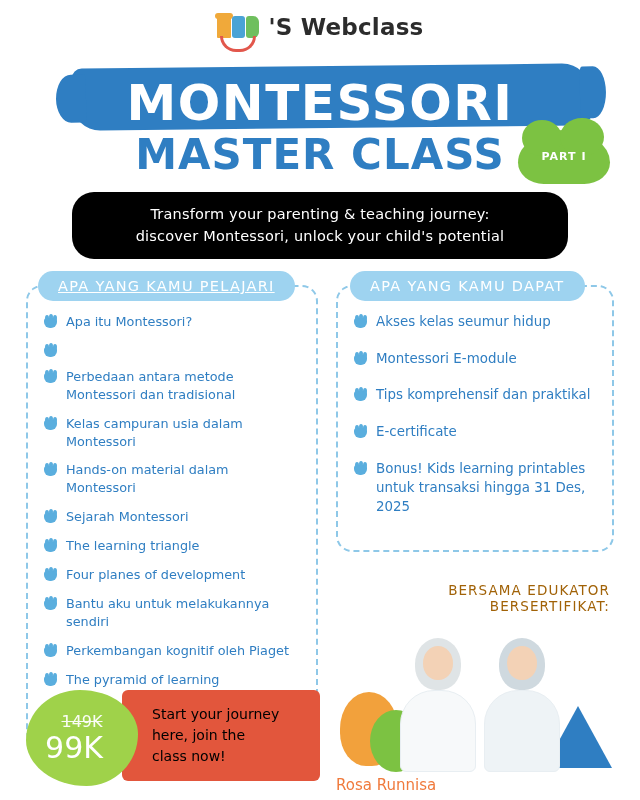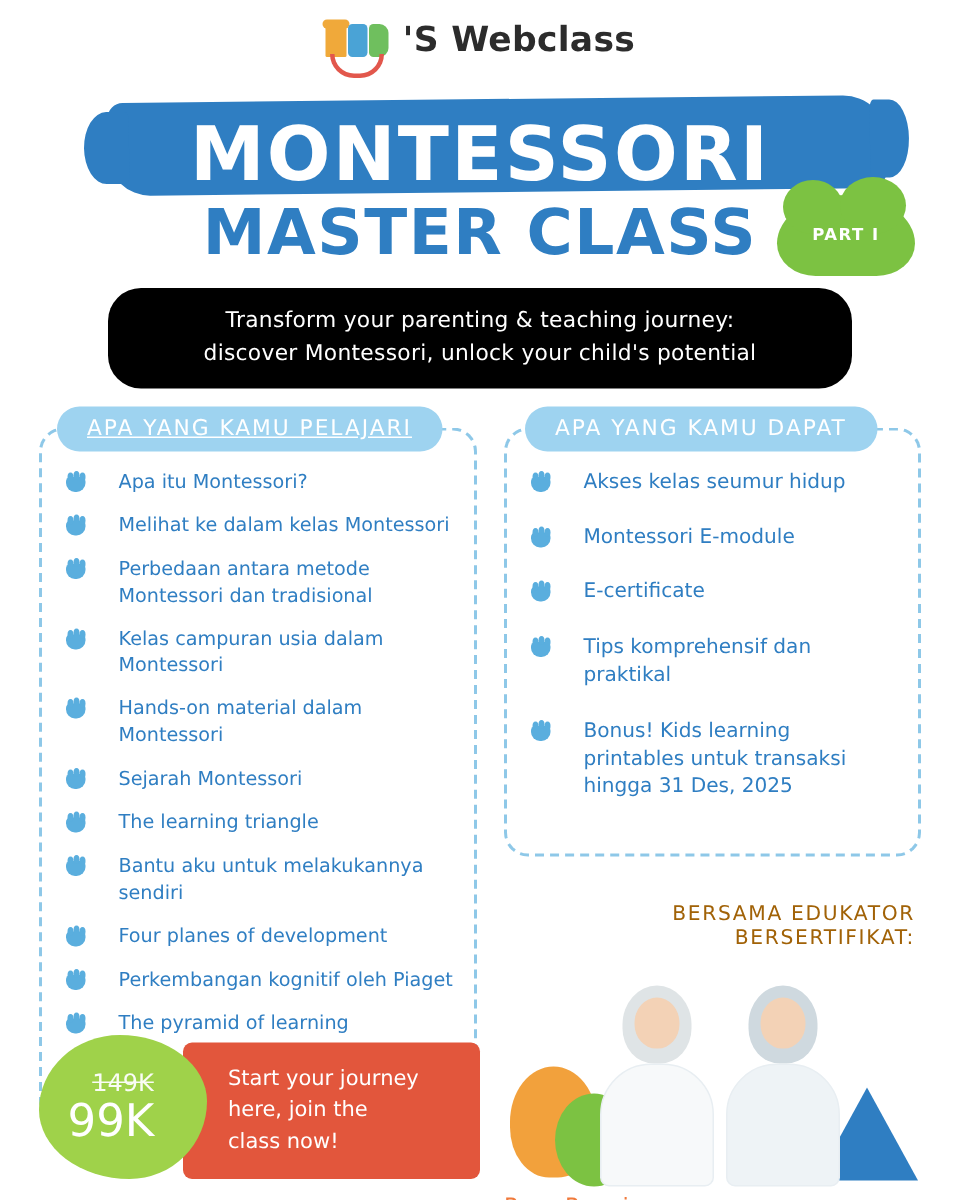--- a/index.html
+++ b/index.html
@@ -148,21 +148,21 @@
     font-size: 14.5px;
     letter-spacing: 1.3px;
     white-space: nowrap;
   }
   .card-pill.wide { left: 10px; text-decoration: underline; }
 
   ul.items { list-style:none; }
   ul.items li {
     display:flex;
     align-items:flex-start;
-    gap: 22px;
+    gap: 9px;
     margin-bottom: 11px;
     color:#2f7ec2;
     font-size: 12.8px;
     line-height: 1.4;
   }
   ul.items.spaced li { margin-bottom: 18px; font-size: 13.4px; }
 
   .bullet {
     flex: 0 0 auto;
     width: 13px; height: 13px;
@@ -260,21 +260,21 @@
     line-height: 1.5;
     margin-top: 4px;
   }
 
   
   .bottom {
     position:absolute;
     left: 26px;
     bottom: 14px;
     display:flex;
-    align-items:flex-end;
+    align-items:flex-start;
   }
   .price-blob {
     width: 112px; height: 96px;
     background:#9fd24a;
     border-radius: 48% 52% 46% 54% / 52% 46% 54% 48%;
     position: relative;
     flex: 0 0 auto;
     z-index: 3;
   }
   .price-old {
@@ -283,21 +283,21 @@
     text-decoration: line-through;
     opacity:.95;
   }
   .price-new {
     position:absolute; left:0; right:16px; top: 40px;
     text-align:center; color:#ffffff; font-size: 30px; font-weight:normal;
   }
   .cta {
     margin-left: -16px;
     background:#e2563c;
-    color:#ffffff;
+    color:#000000;
     border-radius: 6px;
     padding: 14px 18px 14px 30px;
     font-size: 14px;
     line-height: 1.5;
     width: 198px;
   }
 </style>
 </head>
 <body>
 
@@ -331,21 +331,20 @@
   <div class="col-left">
     <div class="card">
       <div class="card-pill wide">APA YANG KAMU PELAJARI</div>
       <ul class="items">
         <li>
             <span class="bullet"></span>
             <span>Apa itu Montessori?</span>
           </li>
         <li>
             <span class="bullet"></span>
-            <span>Melihat ke dalam kelas Montessori</span>
           </li>
         <li>
             <span class="bullet"></span>
             <span>Perbedaan antara metode Montessori dan tradisional</span>
           </li>
         <li>
             <span class="bullet"></span>
             <span>Kelas campuran usia dalam Montessori</span>
           </li>
         <li>
@@ -355,25 +354,25 @@
         <li>
             <span class="bullet"></span>
             <span>Sejarah Montessori</span>
           </li>
         <li>
             <span class="bullet"></span>
             <span>The learning triangle</span>
           </li>
         <li>
             <span class="bullet"></span>
+            <span>Four planes of development</span>
+          </li>
+        <li>
+            <span class="bullet"></span>
             <span>Bantu aku untuk melakukannya sendiri</span>
-          </li>
-        <li>
-            <span class="bullet"></span>
-            <span>Four planes of development</span>
           </li>
         <li>
             <span class="bullet"></span>
             <span>Perkembangan kognitif oleh Piaget</span>
           </li>
         <li>
             <span class="bullet"></span>
             <span>The pyramid of learning</span>
           </li>
         <li>
@@ -391,25 +390,25 @@
         <li>
             <span class="bullet"></span>
             <span>Akses kelas seumur hidup</span>
           </li>
         <li>
             <span class="bullet"></span>
             <span>Montessori E-module</span>
           </li>
         <li>
             <span class="bullet"></span>
+            <span>Tips komprehensif dan praktikal</span>
+          </li>
+        <li>
+            <span class="bullet"></span>
             <span>E-certificate</span>
-          </li>
-        <li>
-            <span class="bullet"></span>
-            <span>Tips komprehensif dan praktikal</span>
           </li>
         <li>
             <span class="bullet"></span>
             <span>Bonus! Kids learning printables untuk transaksi hingga 31 Des, 2025</span>
           </li>
       </ul>
     </div>
 
     <div class="educators-head">BERSAMA EDUKATOR BERSERTIFIKAT:</div>
 

